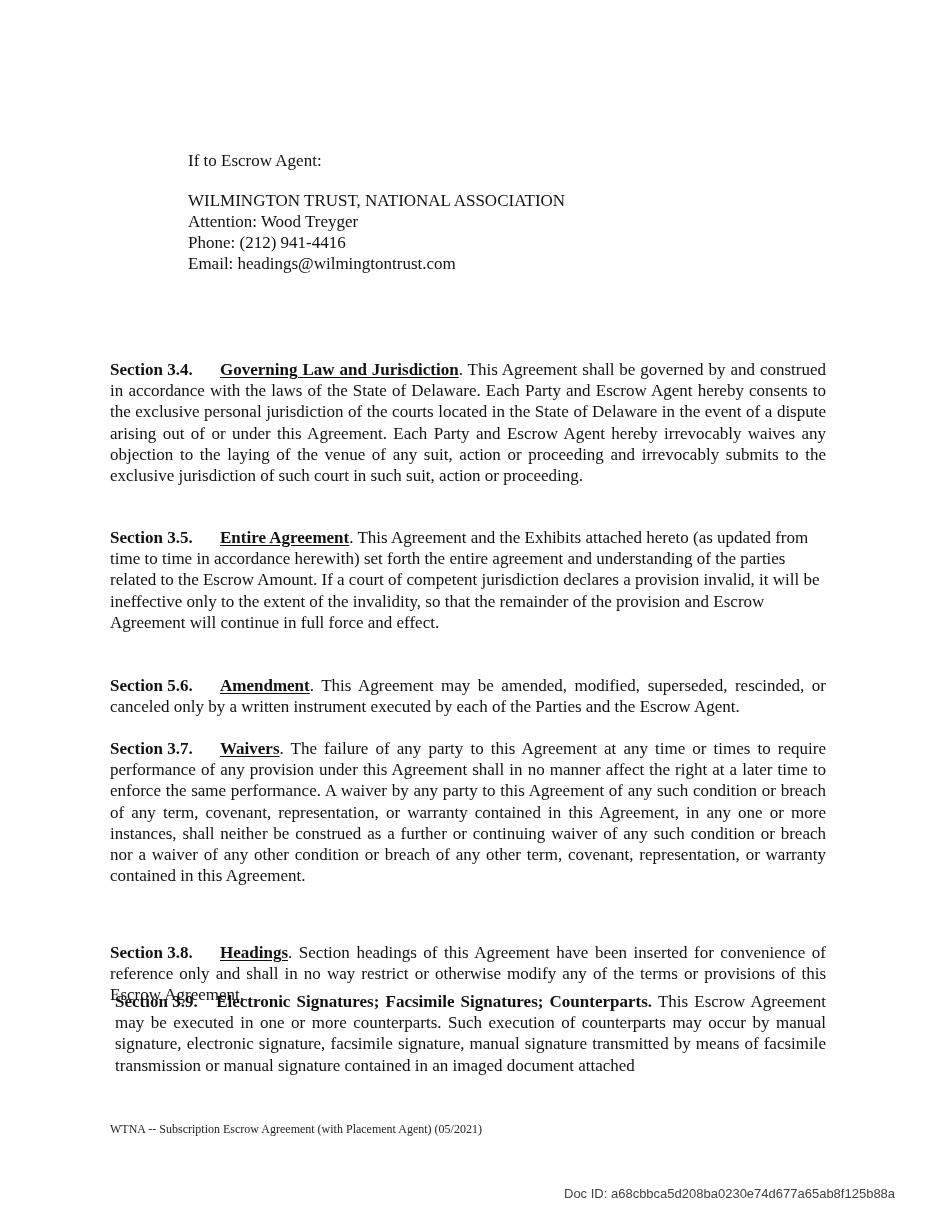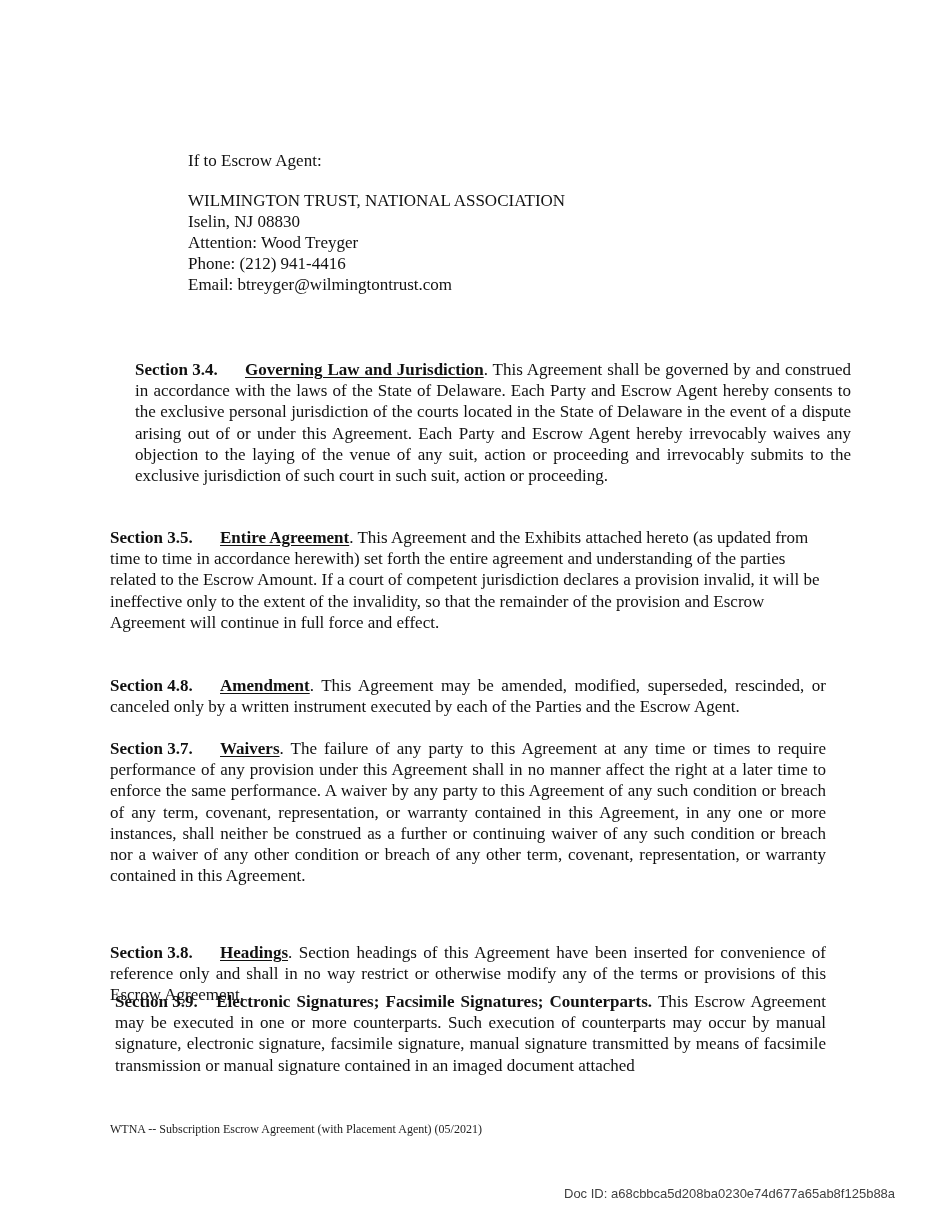--- a/index.html
+++ b/index.html
@@ -62,21 +62,21 @@
     }
     .sec-title {
       font-weight: bold;
       text-decoration: underline;
       text-underline-offset: 2px;
       text-align: center;
     }
     .sec-title.plain {
       text-decoration: none;
     }
-    #s34 { top: 359px; margin-left: 25px; }
+    #s34 { top: 359px; }
     #s35 { top: 527px; }
     #s36 { top: 675px; }
     #s37 { top: 738px; font-family: Liberation Serif, serif; }
     #s38 { top: 942px; }
     #s39 { top: 991px; left: 115px; width: 711px; }
     .footer-line {
       position: absolute;
       left: 110px;
       top: 1122px;
       font-size: 12px;
@@ -94,31 +94,30 @@
     }
   </style>
 </head>
 <body>
 
 <div class="page">
 
   <div class="notice-block">
     <p class="notice-heading">If to Escrow Agent:</p>
     <span class="addr-line">WILMINGTON TRUST, NATIONAL ASSOCIATION</span>
-    <span class="addr-line">Iselin, NJ 08830</span>
     <span class="addr-line">Attention: Wood Treyger</span>
     <span class="addr-line">Phone: (212) 941-4416</span>
-    <span class="addr-line">Email: btreyger@wilmingtontrust.com</span>
+    <span class="addr-line">Email: headings@wilmingtontrust.com</span>
   </div>
 
   <p class="section" id="s34"><span class="sec-num pad">Section 3.4.</span><span class="sec-title">Governing Law and Jurisdiction</span><span>.  This Agreement shall be governed by and construed in accordance with the laws of the State of Delaware. Each Party and Escrow Agent hereby consents to the exclusive personal jurisdiction of the courts located in the State of Delaware in the event of a dispute arising out of or under this Agreement. Each Party and Escrow Agent hereby irrevocably waives any objection to the laying of the venue of any suit, action or proceeding and irrevocably submits to the exclusive jurisdiction of such court in such suit, action or proceeding.</span></p>
 
   <p class="section ragged" id="s35"><span class="sec-num pad">Section 3.5.</span><span class="sec-title">Entire Agreement</span><span>.  This Agreement and the Exhibits attached hereto (as updated from time to time in accordance herewith) set forth the entire agreement and understanding of the parties related to the Escrow Amount.  If a court of competent jurisdiction declares a provision invalid, it will be ineffective only to the extent of the invalidity, so that the remainder of the provision and Escrow Agreement will continue in full force and effect.</span></p>
 
-  <p class="section" id="s36"><span class="sec-num pad">Section 4.8.</span><span class="sec-title">Amendment</span><span>.  This Agreement may be amended, modified, superseded, rescinded, or canceled only by a written instrument executed by each of the Parties and the Escrow Agent.</span></p>
+  <p class="section" id="s36"><span class="sec-num pad">Section 5.6.</span><span class="sec-title">Amendment</span><span>.  This Agreement may be amended, modified, superseded, rescinded, or canceled only by a written instrument executed by each of the Parties and the Escrow Agent.</span></p>
 
   <p class="section" id="s37"><span class="sec-num pad">Section 3.7.</span><span class="sec-title">Waivers</span><span>.  The failure of any party to this Agreement at any time or times to require performance of any provision under this Agreement shall in no manner affect the right at a later time to enforce the same performance.  A waiver by any party to this Agreement of any such condition or breach of any term, covenant, representation, or warranty contained in this Agreement, in any one or more instances, shall neither be construed as a further or continuing waiver of any such condition or breach nor a waiver of any other condition or breach of any other term, covenant, representation, or warranty contained in this Agreement.</span></p>
 
   <p class="section" id="s38"><span class="sec-num pad">Section 3.8.</span><span class="sec-title">Headings</span><span>.  Section headings of this Agreement have been inserted for convenience of reference only and shall in no way restrict or otherwise modify any of the terms or provisions of this Escrow Agreement.</span></p>
 
   <p class="section" id="s39"><span class="sec-num">Section 3.9.</span>&nbsp;&nbsp;&nbsp;<span class="sec-title plain">Electronic Signatures; Facsimile Signatures; Counterparts.</span><span>  This Escrow Agreement may be executed in one or more counterparts.  Such execution of counterparts may occur by manual signature, electronic signature, facsimile signature, manual signature transmitted by means of facsimile transmission or manual signature contained in an imaged document attached</span></p>
 
   <div class="footer-line">WTNA -- Subscription Escrow Agreement (with Placement Agent) (05/2021)</div>
 
   <div class="doc-id">Doc ID: a68cbbca5d208ba0230e74d677a65ab8f125b88a</div>

